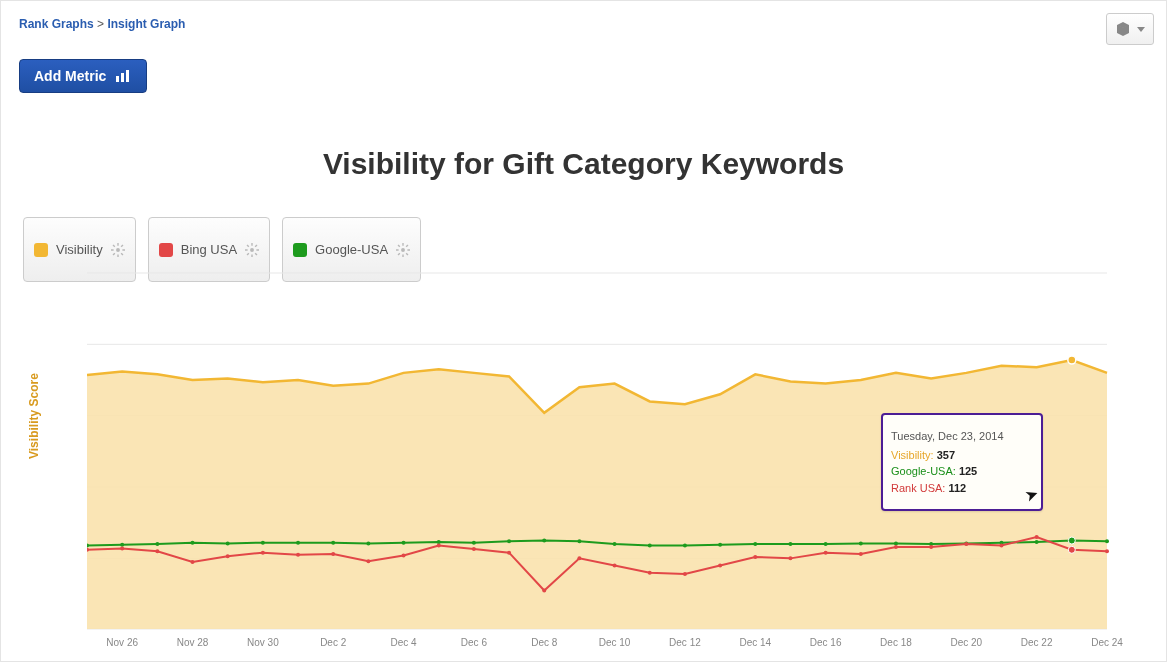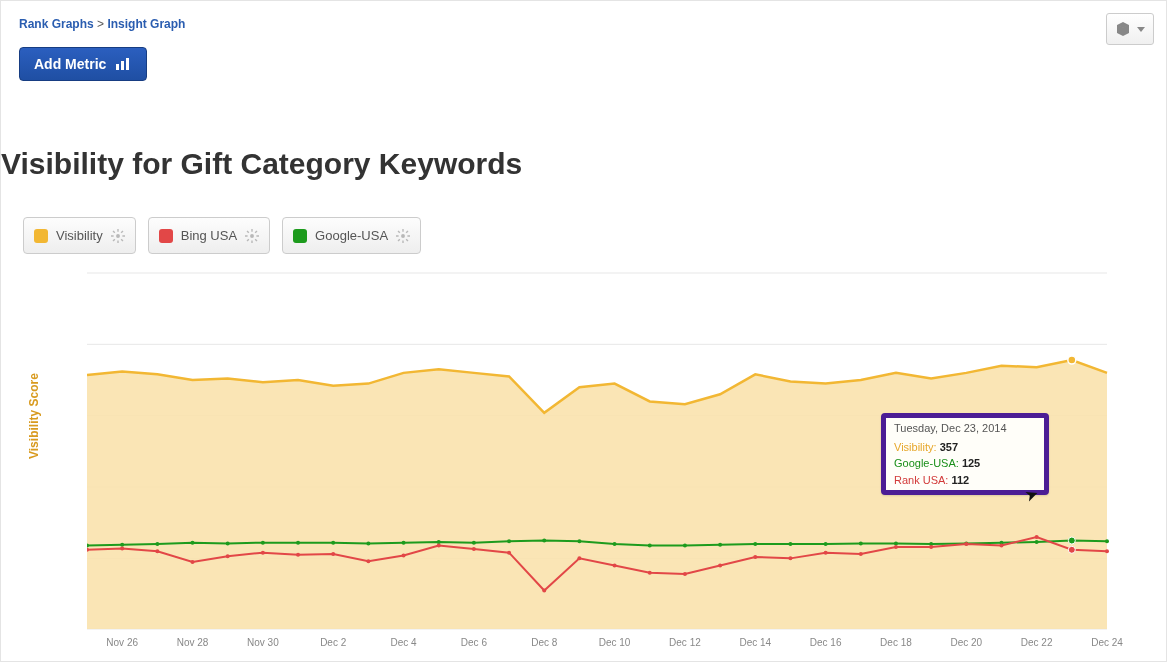--- a/index.html
+++ b/index.html
@@ -25,21 +25,21 @@
     left: 18px;
     top: 16px;
     font-size: 12px;
     color: #2a5db0;
     font-weight: bold;
   }
   .breadcrumb .sep { color: #5a5a5a; font-weight: normal; }
   .add-metric {
     position: absolute;
     left: 18px;
-    top: 46px;
+    top: 58px;
     background: #1f4fa3;
     background: linear-gradient(#2b5fbf, #1f4fa3);
     border: 1px solid #173d82;
     color: #fff;
     font-size: 14px;
     font-weight: bold;
     padding: 8px 14px;
     border-radius: 4px;
     cursor: pointer;
     display: inline-flex;
@@ -74,37 +74,38 @@
     border-left: 4px solid transparent;
     border-right: 4px solid transparent;
     border-top: 5px solid #888;
   }
   .date-btn { font-weight: bold; color:#444; }
   
   .chart-title {
     position: absolute;
     left: 0; right: 0;
     top: 146px;
+    text-align: center;
     font-size: 30px;
     font-weight: bold;
     color: #333;
   }
   
   .legend-row {
     position:absolute;
     left: 22px;
     top: 216px;
     display:flex;
     gap: 12px;
   }
   .chip {
     border:1px solid #ccc;
     background: linear-gradient(#fdfdfd,#eeeeee);
     border-radius:4px;
-    padding: 10px 10px;
+    padding: 24px 10px;
     display:inline-flex;
     align-items:center;
     gap:8px;
     font-size:13px;
     color:#555;
     cursor:pointer;
   }
   .swatch { width:14px; height:14px; border-radius:3px; }
   .gear-mini { width:14px; height:14px; opacity:.55; }
   
@@ -138,23 +139,23 @@
     font-size:10px;
     fill:#888;
     font-family: Arial, sans-serif;
   }
   .tooltip {
     position:absolute;
     left: 858px;
     top: 144px;
     width: 142px;
     background:#fffef9;
-    border:5px solid #4c1d95;
+    border:2px solid #4c1d95;
     border-radius:4px;
-    padding:2px 8px;
+    padding:13px 8px;
     font-size:11px;
     line-height:1.5;
     box-shadow: 0 1px 2px rgba(0,0,0,.12);
   }
   .tooltip .tt-date { color:#555; margin-bottom:2px;}
   .tooltip .row-v .lbl { color:#e7a72b; }
   .tooltip .row-g .lbl { color:#1a8f1a; }
   .tooltip .row-b .lbl { color:#d23a3a; }
   .tooltip b { color:#222; }
   .cursor-arrow {

